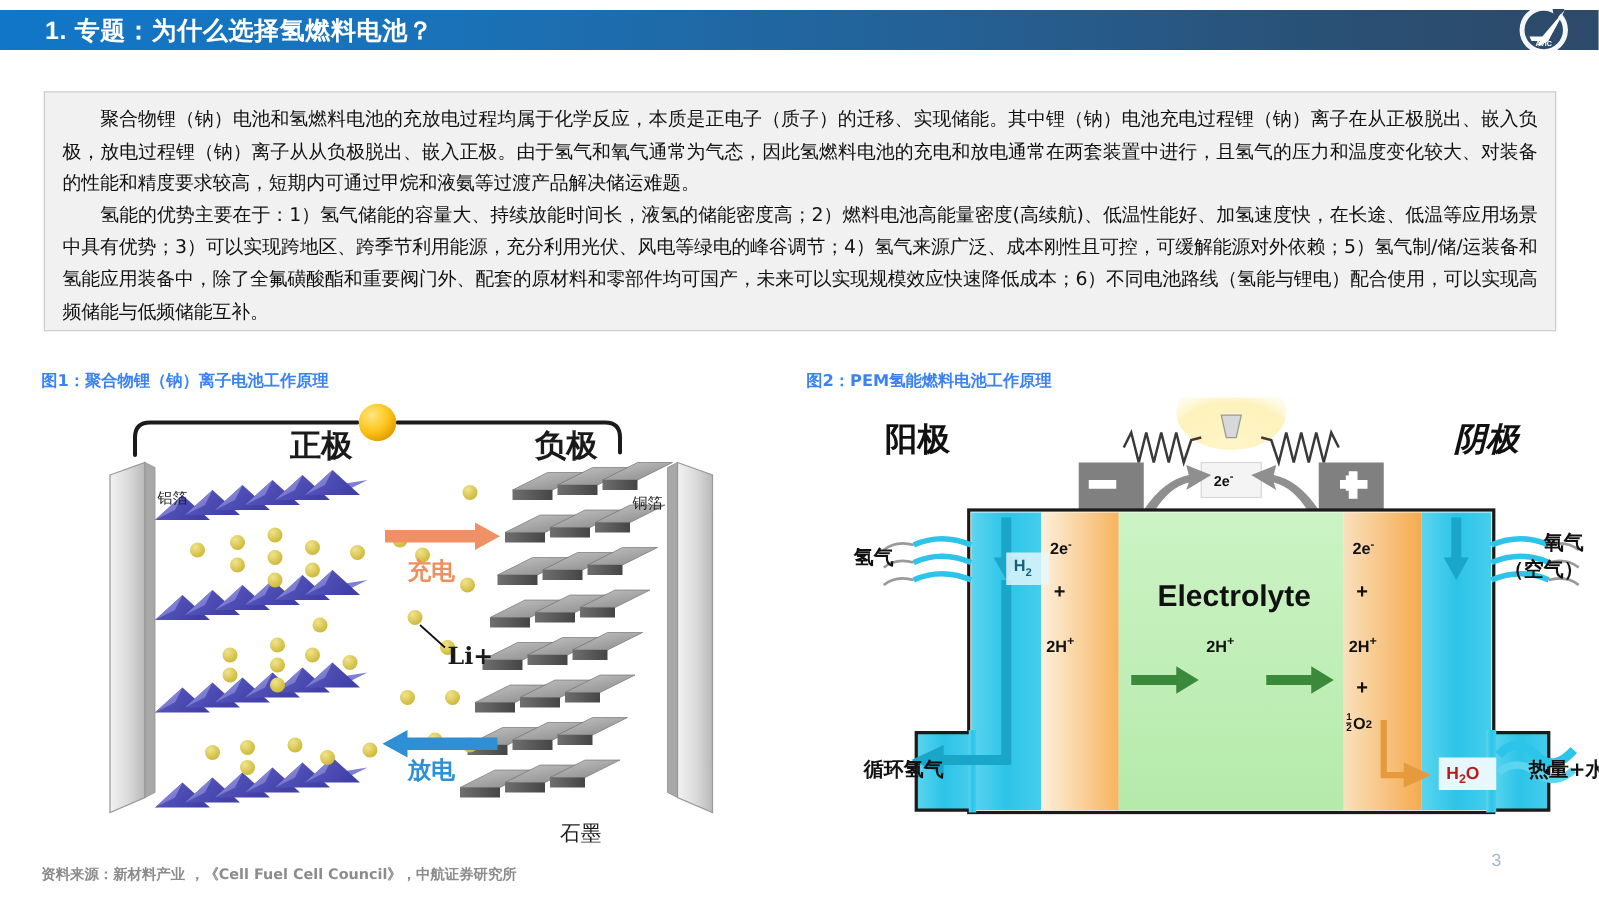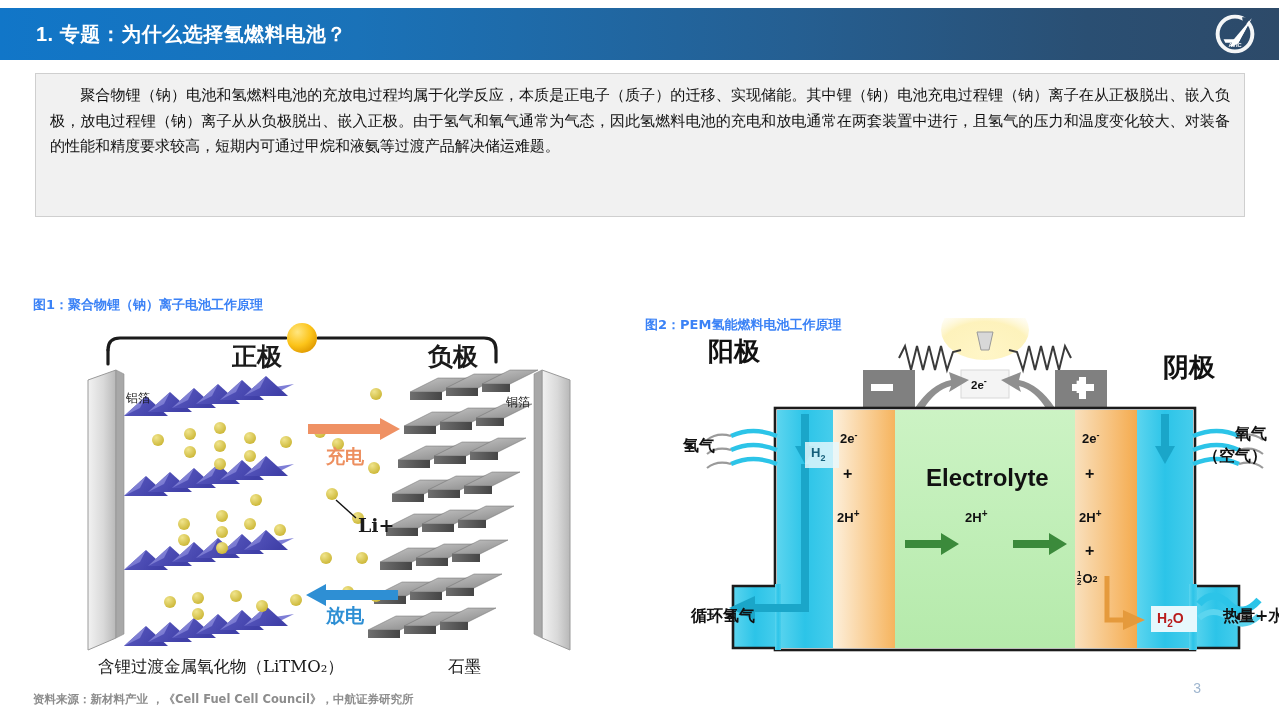--- a/index.html
+++ b/index.html
@@ -7,55 +7,55 @@
   body {
     width:1279px; height:719px;
     background:#ffffff;
     font-family:"Liberation Sans","DejaVu Sans",sans-serif;
     overflow:hidden;
     position:relative;
   }
 
   
   #header-bar{
-    position:absolute; left:0; top:8px; width:1279px; height:52px;
+    position:absolute; left:0; top:8px; width:1279px; height:32px;
     background:linear-gradient(to right,#1176c8 0%,#1a72b8 28%,#255f92 62%,#2a4f73 85%,#2d4a69 100%);
     display:flex; align-items:center;
   }
   #header-title{
     color:#ffffff; font-size:20px; font-weight:bold;
     margin-left:36px; letter-spacing:0.5px;
     white-space:nowrap;
   }
   #avic-logo{
     position:absolute; right:22px; top:50%; transform:translateY(-50%);
     width:44px; height:44px;
   }
 
   
   #intro-box{
-    position:absolute; left:35px; top:73px; width:1210px; height:144px;
+    position:absolute; left:35px; top:73px; width:1210px; height:192px;
     background:#f1f1f1; border:1px solid #cfcfcf;
     padding:9px 14px 6px 14px;
   }
   .para{
     font-size:15.1px; line-height:25.6px; color:#111111;
     text-indent:2em; text-align:justify; margin:0;
     font-family:"DejaVu Sans","Liberation Sans",sans-serif;
     letter-spacing:-0.1px;
   }
   .para + .para{ margin-top:0px; }
 
   
   .fig-caption{
     position:absolute; font-size:13px; font-weight:bold; color:#3b82f6;
     font-family:"DejaVu Sans","Liberation Sans",sans-serif;
   }
   #fig1-caption{ left:33px; top:296px; }
-  #fig2-caption{ left:645px; top:296px;margin-top:20px; }
+  #fig2-caption{ left:645px; top:296px; }
 
   
   #fig1{
     position:absolute; left:80px; top:318px; width:500px; height:380px;
   }
   #fig1 .lbl{
     position:absolute; font-family:"DejaVu Serif","Liberation Serif",serif;
     color:#1a1a1a; white-space:nowrap;
   }
   .f1-pole{ font-size:25px; font-weight:bold; }
@@ -97,20 +97,21 @@
     <path d="M66 12 L88 12 L70 34 Z" fill="#2d4a69"></path>
     <path d="M88 14 L38 78 L56 72 L72 44 Z" fill="#ffffff"></path>
     <path d="M88 14 L44 66 L40 80 L58 70 Z" fill="#ffffff"></path>
     <path d="M24 62 L62 62 L58 70 L28 70 Z" fill="#ffffff"></path>
     <text x="50" y="80" font-size="13" font-family="Liberation Sans, sans-serif" fill="#ffffff" text-anchor="middle" font-weight="bold">AVIC</text>
   </svg>
 </div>
 
 <div id="intro-box">
   <p class="para">聚合物锂（钠）电池和氢燃料电池的充放电过程均属于化学反应，本质是正电子（质子）的迁移、实现储能。其中锂（钠）电池充电过程锂（钠）离子在从正极脱出、嵌入负极，放电过程锂（钠）离子从从负极脱出、嵌入正极。由于氢气和氧气通常为气态，因此氢燃料电池的充电和放电通常在两套装置中进行，且氢气的压力和温度变化较大、对装备的性能和精度要求较高，短期内可通过甲烷和液氨等过渡产品解决储运难题。</p>
+  <p class="para">氢能的优势主要在于：1）氢气储能的容量大、持续放能时间长，液氢的储能密度高；2）燃料电池高能量密度(高续航)、低温性能好、加氢速度快，在长途、低温等应用场景中具有优势；3）可以实现跨地区、跨季节利用能源，充分利用光伏、风电等绿电的峰谷调节；4）氢气来源广泛、成本刚性且可控，可缓解能源对外依赖；5）氢气制/储/运装备和氢能应用装备中，除了全氟磺酸酯和重要阀门外、配套的原材料和零部件均可国产，未来可以实现规模效应快速降低成本；6）不同电池路线（氢能与锂电）配合使用，可以实现高频储能与低频储能互补。</p>
 </div>
 
 <div class="fig-caption" id="fig1-caption">图1：聚合物锂（钠）离子电池工作原理</div>
 <div class="fig-caption" id="fig2-caption">图2：PEM氢能燃料电池工作原理</div>
 
 <div id="fig1">
   <svg width="500" height="380" viewBox="0 0 500 380">
     <defs>
       <linearGradient id="foilGrad" x1="0" y1="0" x2="1" y2="0">
         <stop offset="0%" stop-color="#f2f2f2"></stop>
@@ -347,21 +348,20 @@
   </svg>
 
   
   <div class="lbl f1-pole" style="left:152px; top:22px;">正极</div>
   <div class="lbl f1-pole" style="left:348px; top:22px;">负极</div>
   <div class="lbl f1-foil" style="left:46px; top:40px;">铝箔</div>
   <div class="lbl f1-foil" style="left:426px; top:44px;">铜箔</div>
   <div class="lbl f1-chargelbl" style="left:246px; top:82px; color:#ed8f5f;margin-top:44px;">充电</div>
   <div class="lbl f1-chargelbl" style="left:246px; top:285px; color:#2e8fd4;">放电</div>
   <div class="lbl" style="left:278px; top:196px; font-size:19px; font-weight:bold;"><span>Li+</span></div>
-  <div class="lbl f1-bottom" style="left:18px; top:338px;">含锂过渡金属氧化物（LiTMO₂）</div>
   <div class="lbl f1-bottom" style="left:368px; top:338px;">石墨</div>
 </div>
 
 <div id="fig2">
   <svg width="600" height="380" viewBox="0 0 600 380">
     <defs>
       <linearGradient id="cyanG" x1="0" y1="0" x2="1" y2="0">
         <stop offset="0%" stop-color="#5cd5ef"></stop>
           <stop offset="50%" stop-color="#2cc4e8"></stop>
           <stop offset="100%" stop-color="#46cdec"></stop>
@@ -466,21 +466,21 @@
     <g>
       <path d="M516 286 Q530 270 546 286 Q560 300 576 282" stroke="#2cc4e8" stroke-width="7" fill="none"></path>
       <path d="M516 300 Q530 288 546 300 Q560 312 576 298" stroke="#5cd5ef" stroke-width="6" fill="none"></path>
     </g>
 
     <text x="172" y="76" font-size="0" fill="none">.</text>
   </svg>
 
   
   <div class="lbl f2-electrode" style="left:25px; top:16px;">阳极</div>
-  <div class="lbl f2-electrode" style="left:480px; top:32px;">阴极</div>
+  <div class="lbl f2-electrode" style="left:480px; top:16px;font-style:italic;">阴极</div>
 
   <div class="lbl f2-gas" style="left:0px; top:118px;">氢气</div>
   <div class="lbl f2-gas" style="left:552px; top:106px;">氧气</div>
   <div class="lbl f2-gas" style="left:520px; top:128px;">（空气）</div>
 
   <div class="lbl f2-out" style="left:8px; top:288px;">循环氢气</div>
   <div class="lbl f2-out" style="left:540px; top:288px;">热量+水</div>
 
   <div class="lbl" style="left:196px; top:57px; font-size:21px; font-weight:bold; color:#ffffff; font-family:'Liberation Sans',sans-serif;">-</div>
   <div class="lbl" style="left:388px; top:55px; font-size:24px; font-weight:bold; color:#ffffff; font-family:'Liberation Sans',sans-serif;">+</div>

